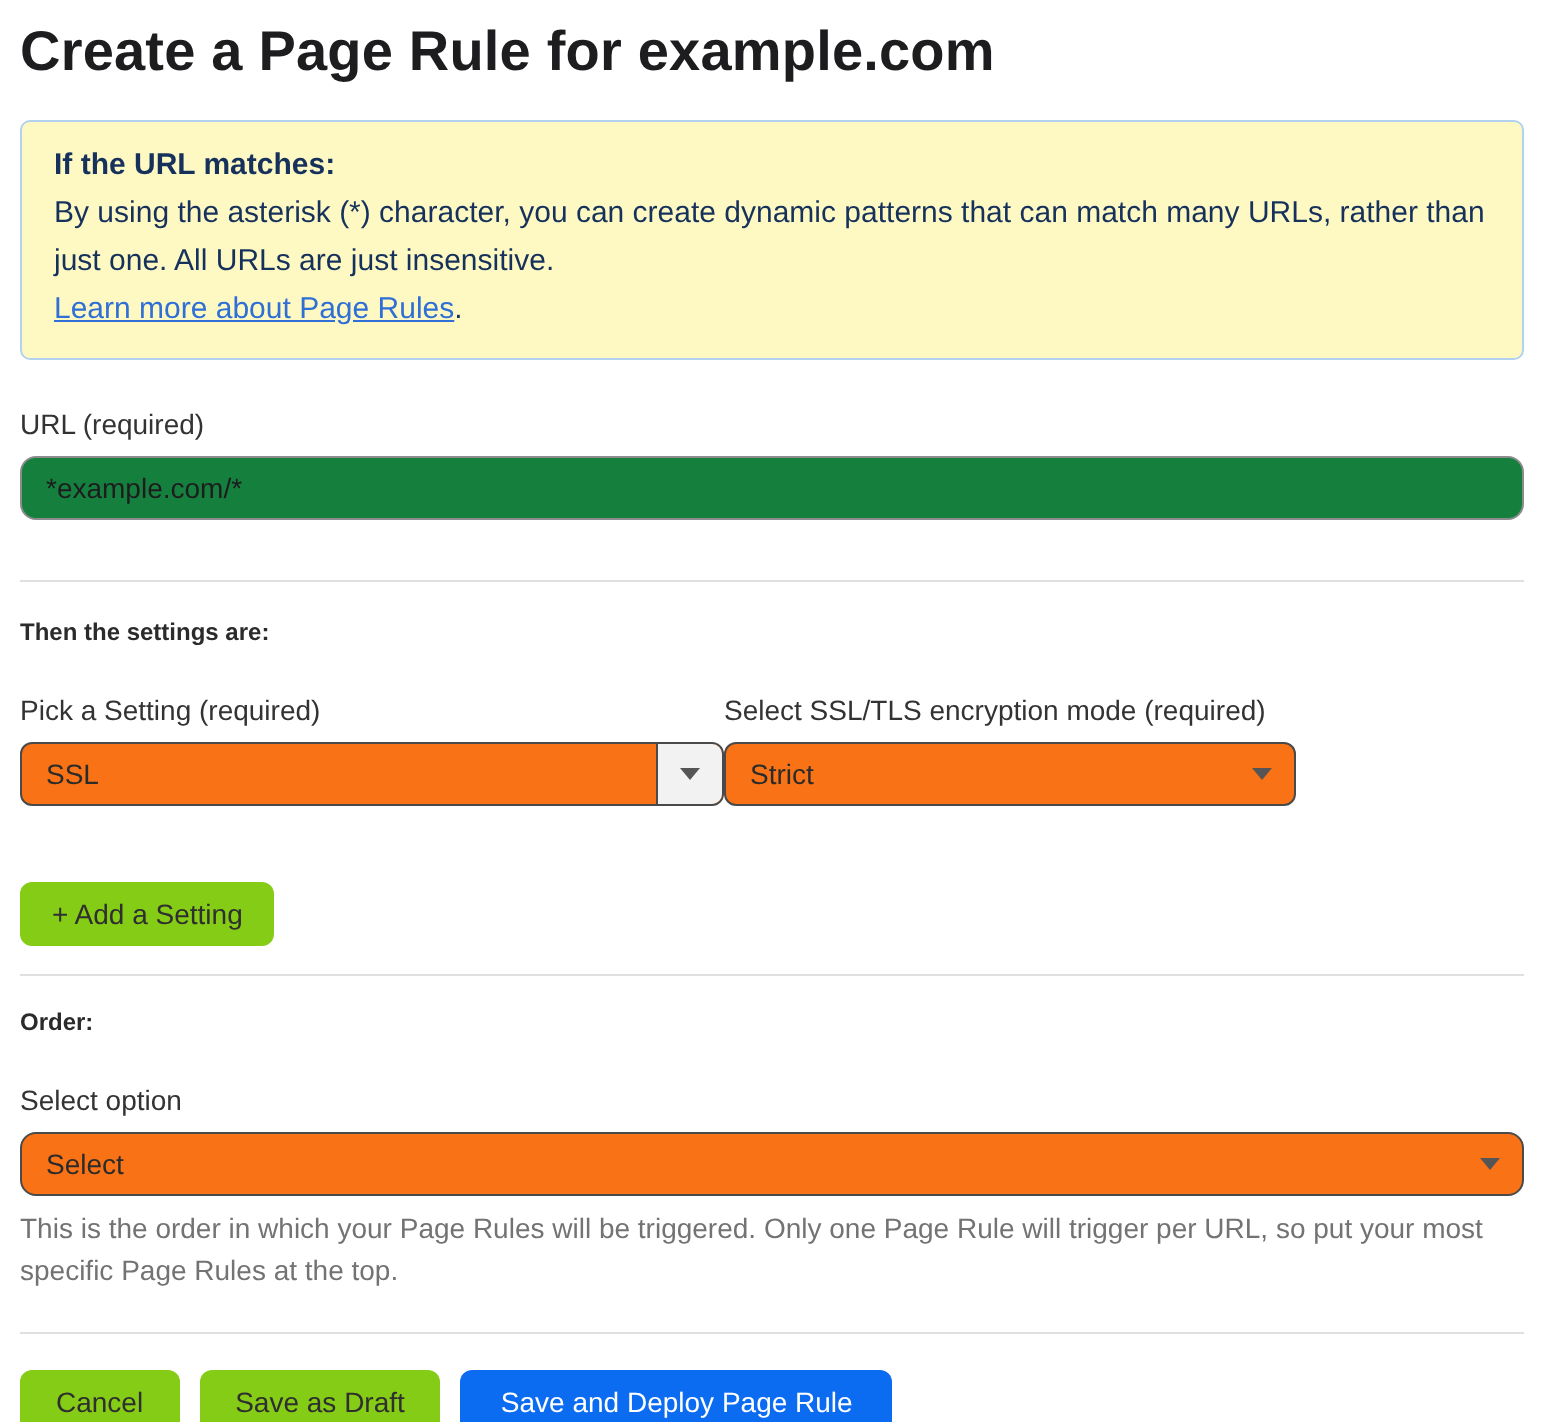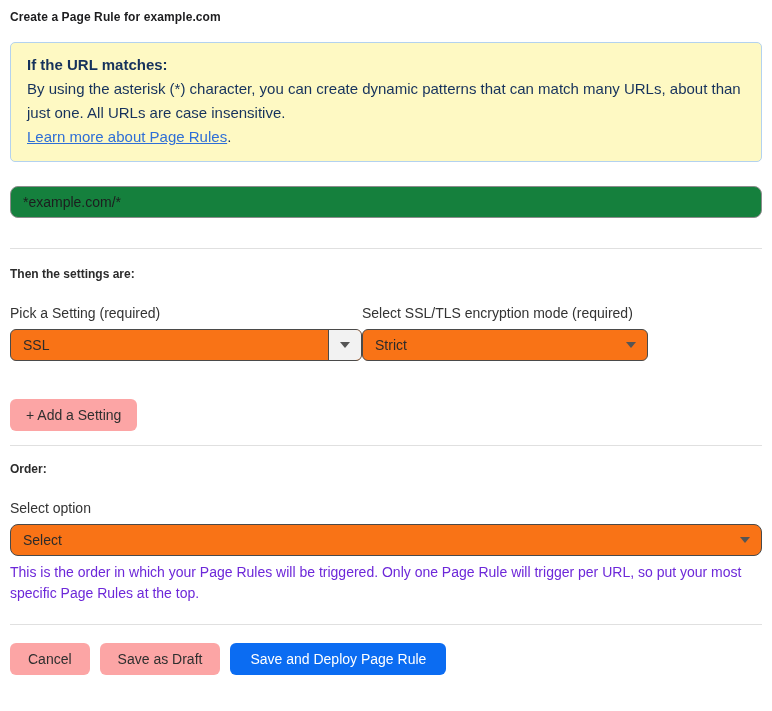--- a/index.html
+++ b/index.html
@@ -7,21 +7,21 @@
   body {
     width: 772px;
     height: 711px;
     font-family: "Liberation Sans", sans-serif;
     color: #222;
     overflow: hidden;
   }
   .container { padding: 8px 10px 0 10px; }
 
   h1.page-title {
-    font-size: 12px;
+    font-size: 28px;
     font-weight: 700;
     color: #1d1d1f;
     letter-spacing: .1px;
     margin: 2px 0 18px 0;
   }
 
   .info-box {
     background: #fef9c3;
     border: 1px solid #b3d2ef;
     border-radius: 5px;
@@ -117,55 +117,56 @@
   .btn {
     display: inline-block;
     border: none;
     border-radius: 6px;
     font-family: "Liberation Sans", sans-serif;
     font-size: 14px;
     cursor: pointer;
     line-height: 1;
   }
   .btn-gray {
-    background: #fca5a5;
+    background: #84cc16;
     color: #2f2f2f;
     padding: 9px 18px;
   }
   .add-setting-btn { padding: 9px 16px; margin-bottom: 2px; }
 
   .order-select { border-radius: 8px; margin-bottom: 6px; }
 
   .help-text {
     font-size: 14px;
     line-height: 21px;
-    color: #6d28d9;
+    color: #737373;
     max-width: 752px;
   }
 
   .footer-actions { display: flex; gap: 10px; align-items: center; }
   .btn-primary {
     background: #0b6cf2;
     color: #ffffff;
     padding: 9px 20px;
   }
 </style>
 </head>
 <body>
 
 <div class="container">
 
   <h1 class="page-title">Create a Page Rule for example.com</h1>
 
   <div class="info-box">
     <div class="info-heading">If the URL matches:</div>
-    <div class="info-body">By using the asterisk (*) character, you can create dynamic patterns that can match many URLs, about than just one. All URLs are case insensitive.</div>
+    <div class="info-body">By using the asterisk (*) character, you can create dynamic patterns that can match many URLs, rather than just one. All URLs are just insensitive.</div>
     <div><a class="info-link">Learn more about Page Rules</a><span>.</span></div>
   </div>
 
+  <label class="field-label">URL (required)</label>
   <input class="url-input" type="text" value="*example.com/*" style="">
 
   <hr class="divider divider-1">
 
   <h2 class="section-heading">Then the settings are:</h2>
 
   <div class="settings-row">
     <div class="settings-col-left">
       <label class="field-label">Pick a Setting (required)</label>
       <div class="select-box">

